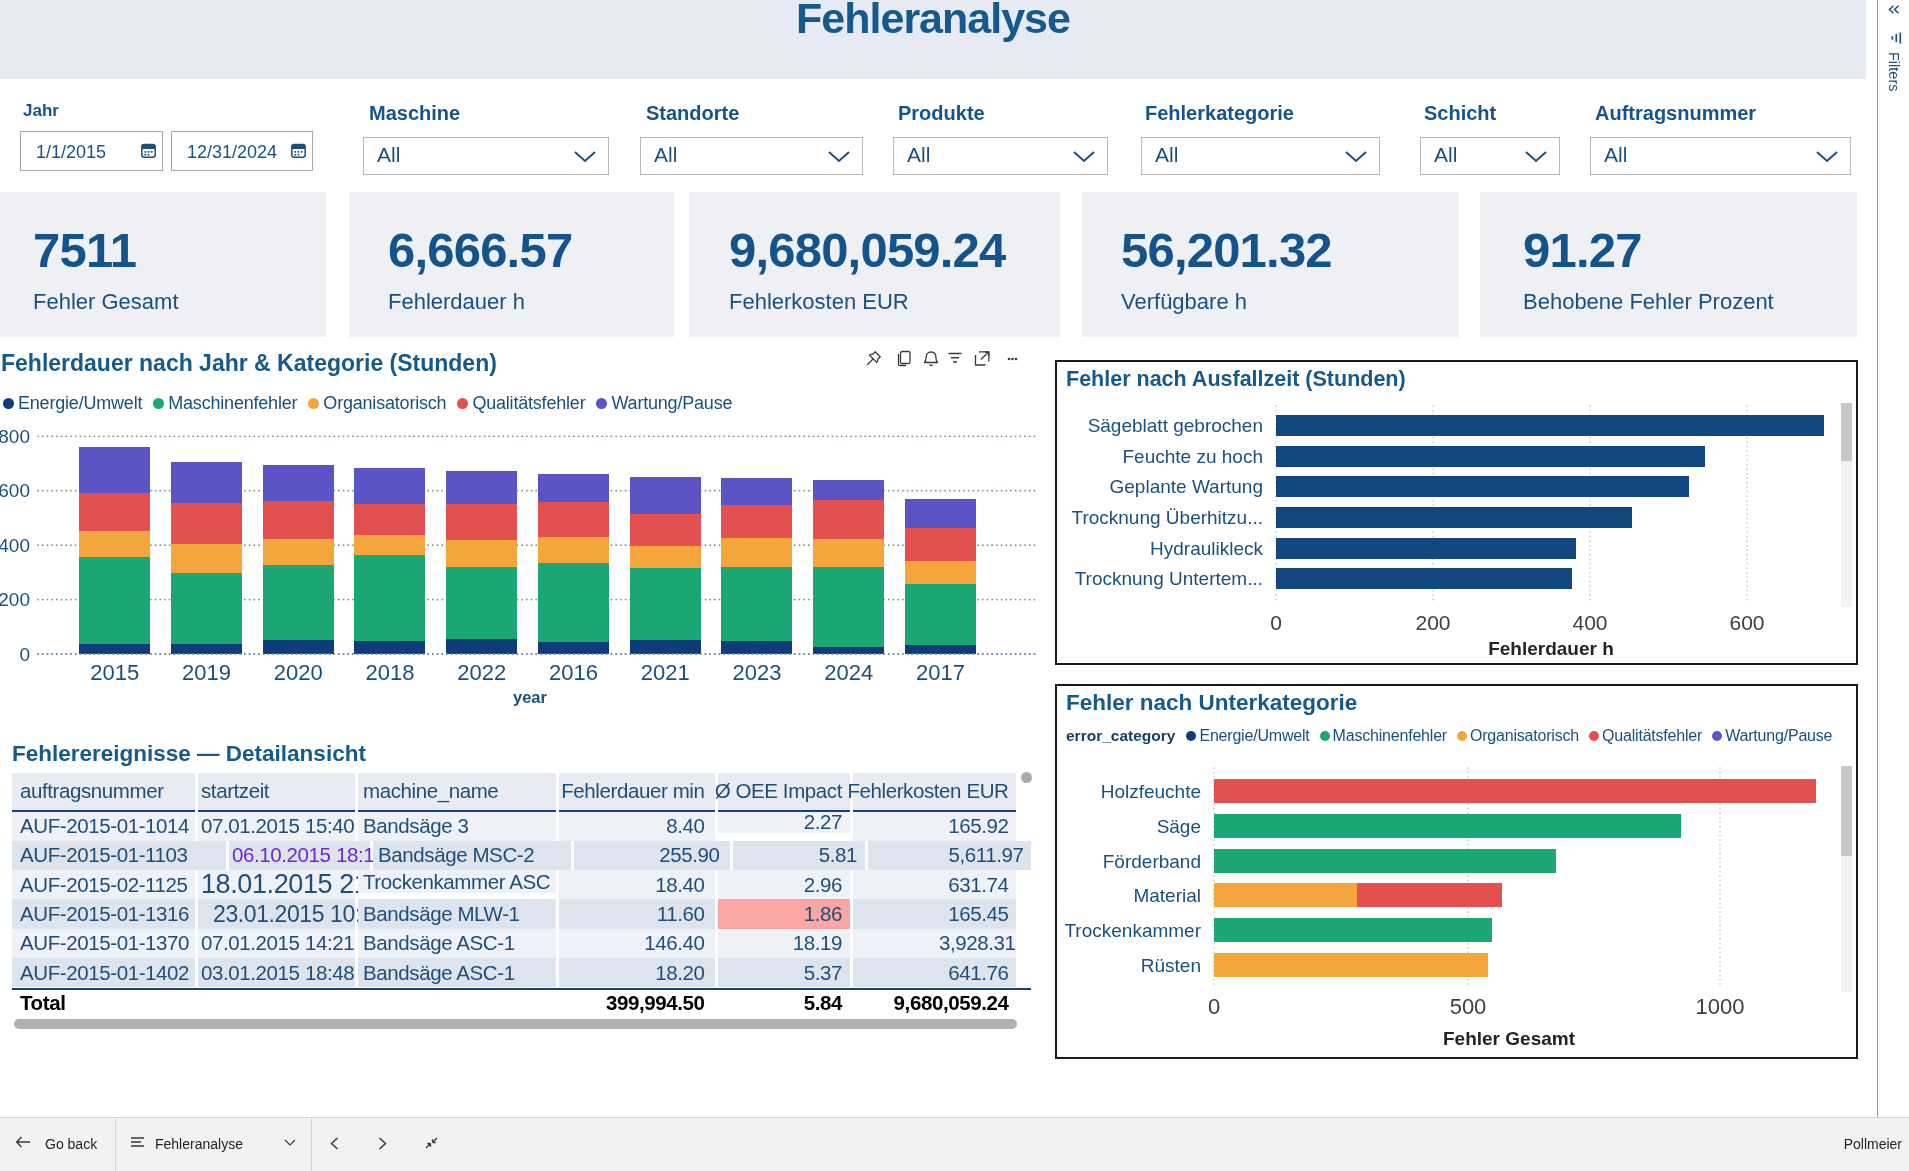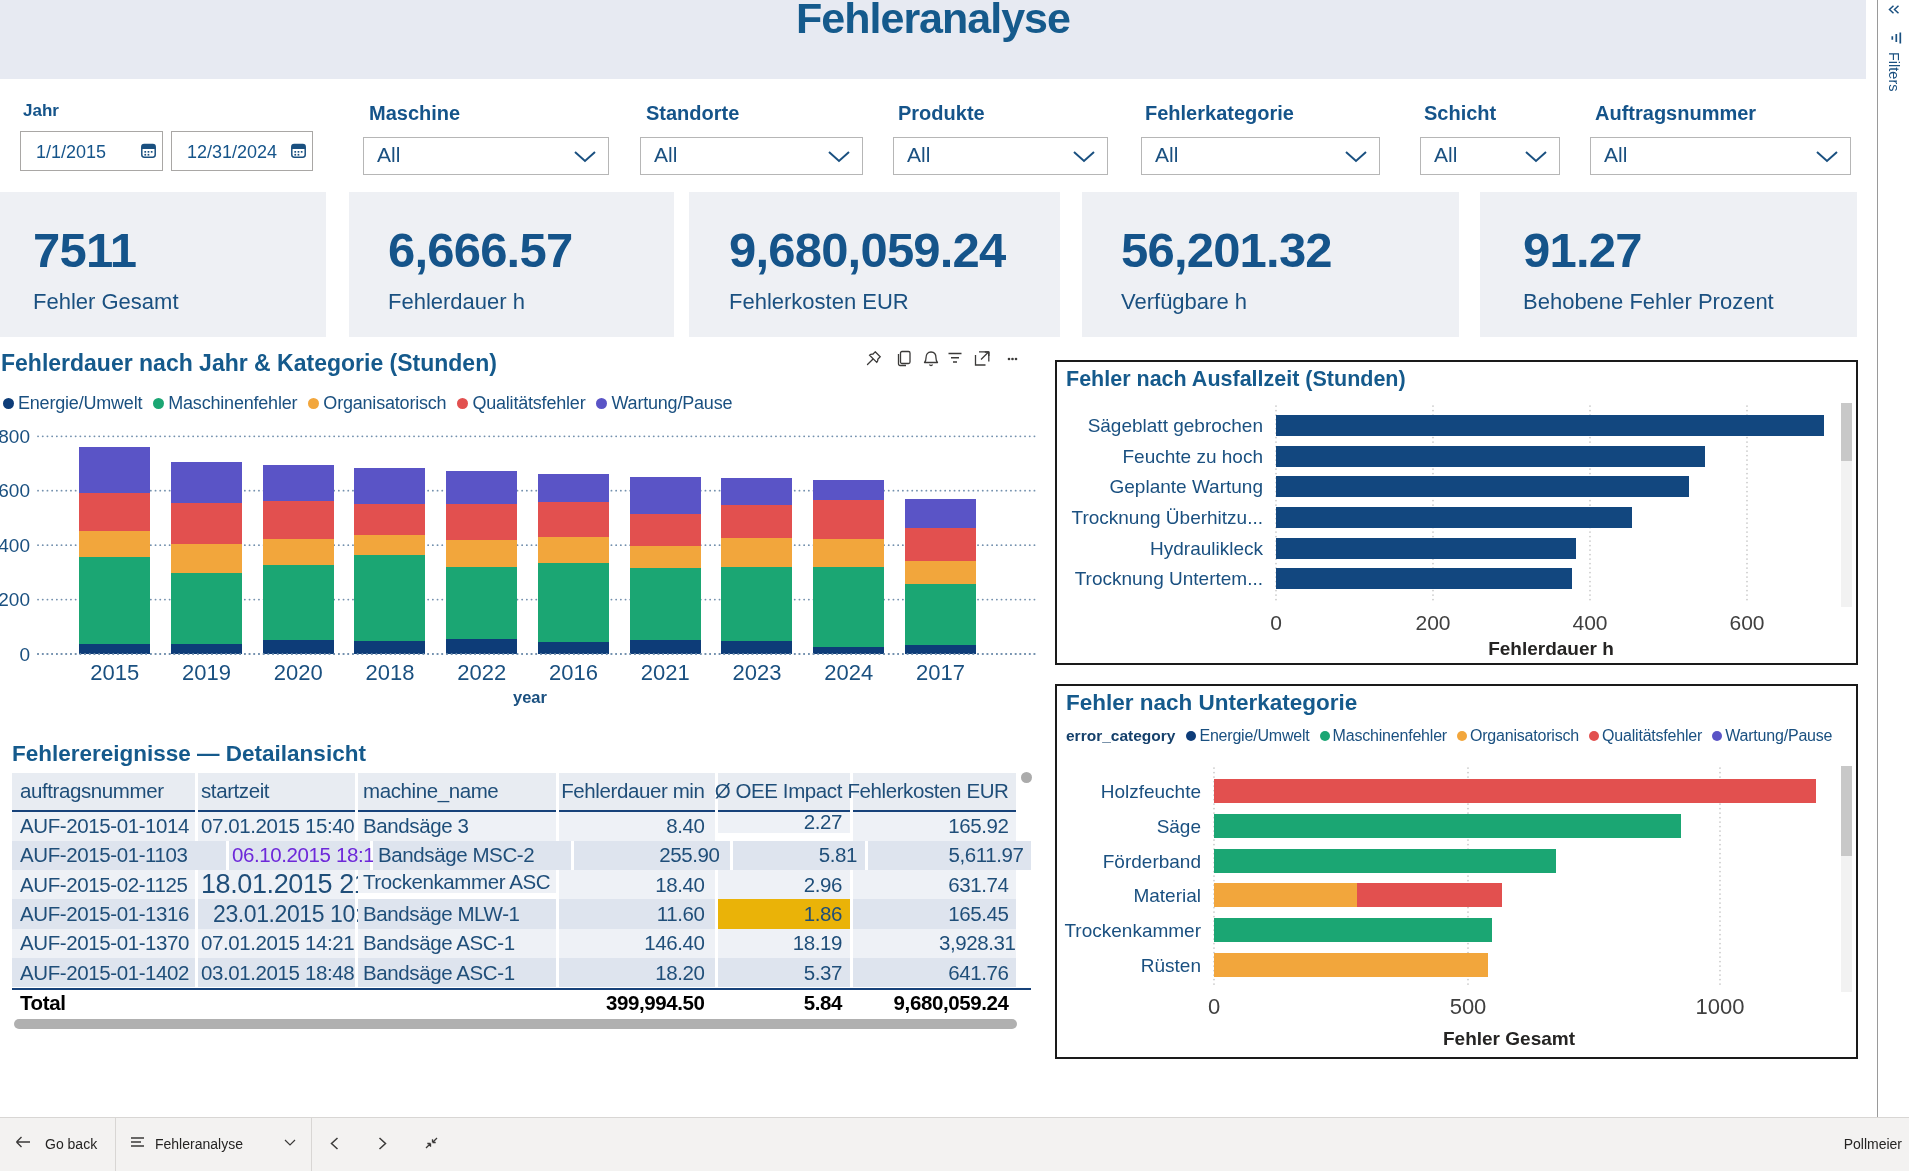--- a/index.html
+++ b/index.html
@@ -335,21 +335,21 @@
       <div style="width:198px;height:23px;font-size:20.5px;letter-spacing:-0.4px;color:#1f4e79;font-weight:normal;white-space:nowrap;text-align:left;padding-left:5px;display:flex;align-items:center;background:#eef1f6;">Trockenkammer ASC</div>
       <div style="width:155.5px;height:29.3px;font-size:20.5px;letter-spacing:-0.4px;color:#1f4e79;font-weight:normal;white-space:nowrap;text-align:right;padding-right:10px;display:flex;align-items:center;justify-content:flex-end;background:#eef1f6;">18.40</div>
       <div style="width:132.5px;height:29.3px;font-size:20.5px;letter-spacing:-0.4px;color:#1f4e79;font-weight:normal;white-space:nowrap;text-align:right;padding-right:8px;display:flex;align-items:center;justify-content:flex-end;background:#eef1f6;">2.96</div>
       <div style="width:162.5px;height:29.3px;font-size:20.5px;letter-spacing:-0.4px;color:#1f4e79;font-weight:normal;white-space:nowrap;text-align:right;padding-right:7px;display:flex;align-items:center;justify-content:flex-end;background:#eef1f6;">631.74</div>
     </div>
     <div style="display:flex;gap:3px;">
       <div style="width:183px;height:29.3px;font-size:20.5px;letter-spacing:-0.4px;color:#1f4e79;font-weight:normal;white-space:nowrap;text-align:left;padding-left:8px;display:flex;align-items:center;background:#dee4ee;">AUF-2015-01-1316</div>
       <div style="width:157px;height:29.3px;font-size:23px;letter-spacing:-0.4px;color:#1f4e79;font-weight:normal;white-space:nowrap;text-align:left;padding-left:15px;display:flex;align-items:center;background:#dee4ee;">23.01.2015 10:58</div>
       <div style="width:198px;height:29.3px;font-size:20.5px;letter-spacing:-0.4px;color:#1f4e79;font-weight:normal;white-space:nowrap;text-align:left;padding-left:5px;display:flex;align-items:center;background:#dee4ee;">Bandsäge MLW-1</div>
       <div style="width:155.5px;height:29.3px;font-size:20.5px;letter-spacing:-0.4px;color:#1f4e79;font-weight:normal;white-space:nowrap;text-align:right;padding-right:10px;display:flex;align-items:center;justify-content:flex-end;background:#dee4ee;">11.60</div>
-      <div style="width:132.5px;height:29.3px;font-size:20.5px;letter-spacing:-0.4px;color:#1f4e79;font-weight:normal;white-space:nowrap;text-align:right;padding-right:8px;display:flex;align-items:center;justify-content:flex-end;background:#eab308;">1.86</div>
+      <div style="width:132.5px;height:29.3px;font-size:20.5px;letter-spacing:-0.4px;color:#1f4e79;font-weight:normal;white-space:nowrap;text-align:right;padding-right:8px;display:flex;align-items:center;justify-content:flex-end;background:#fca5a5;">1.86</div>
       <div style="width:162.5px;height:29.3px;font-size:20.5px;letter-spacing:-0.4px;color:#1f4e79;font-weight:normal;white-space:nowrap;text-align:right;padding-right:7px;display:flex;align-items:center;justify-content:flex-end;background:#dee4ee;">165.45</div>
     </div>
     <div style="display:flex;gap:3px;">
       <div style="width:183px;height:29.3px;font-size:20.5px;letter-spacing:-0.4px;color:#1f4e79;font-weight:normal;white-space:nowrap;text-align:left;padding-left:8px;display:flex;align-items:center;background:#eef1f6;">AUF-2015-01-1370</div>
       <div style="width:157px;height:29.3px;font-size:20.5px;letter-spacing:-0.4px;color:#1f4e79;font-weight:normal;white-space:nowrap;text-align:left;padding-left:3px;display:flex;align-items:center;background:#eef1f6;">07.01.2015 14:21</div>
       <div style="width:198px;height:29.3px;font-size:20.5px;letter-spacing:-0.4px;color:#1f4e79;font-weight:normal;white-space:nowrap;text-align:left;padding-left:5px;display:flex;align-items:center;background:#eef1f6;">Bandsäge ASC-1</div>
       <div style="width:155.5px;height:29.3px;font-size:20.5px;letter-spacing:-0.4px;color:#1f4e79;font-weight:normal;white-space:nowrap;text-align:right;padding-right:10px;display:flex;align-items:center;justify-content:flex-end;background:#eef1f6;">146.40</div>
       <div style="width:132.5px;height:29.3px;font-size:20.5px;letter-spacing:-0.4px;color:#1f4e79;font-weight:normal;white-space:nowrap;text-align:right;padding-right:8px;display:flex;align-items:center;justify-content:flex-end;background:#eef1f6;">18.19</div>
       <div style="width:162.5px;height:29.3px;font-size:20.5px;letter-spacing:-0.4px;color:#1f4e79;font-weight:normal;white-space:nowrap;text-align:right;display:flex;align-items:center;justify-content:flex-end;background:#eef1f6;">3,928.31</div>
     </div>

